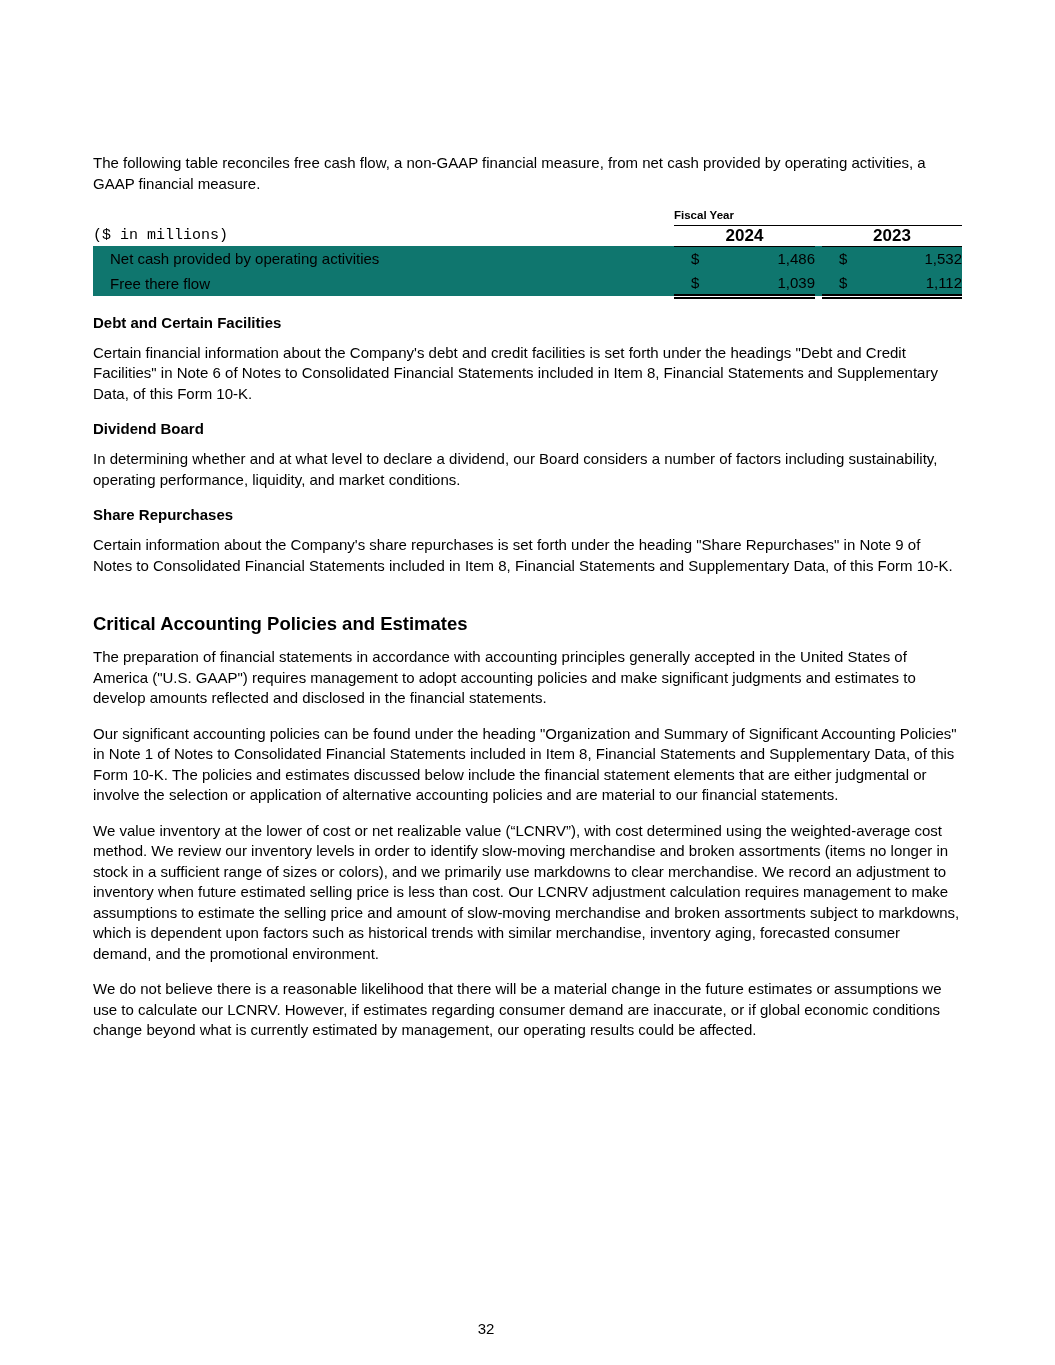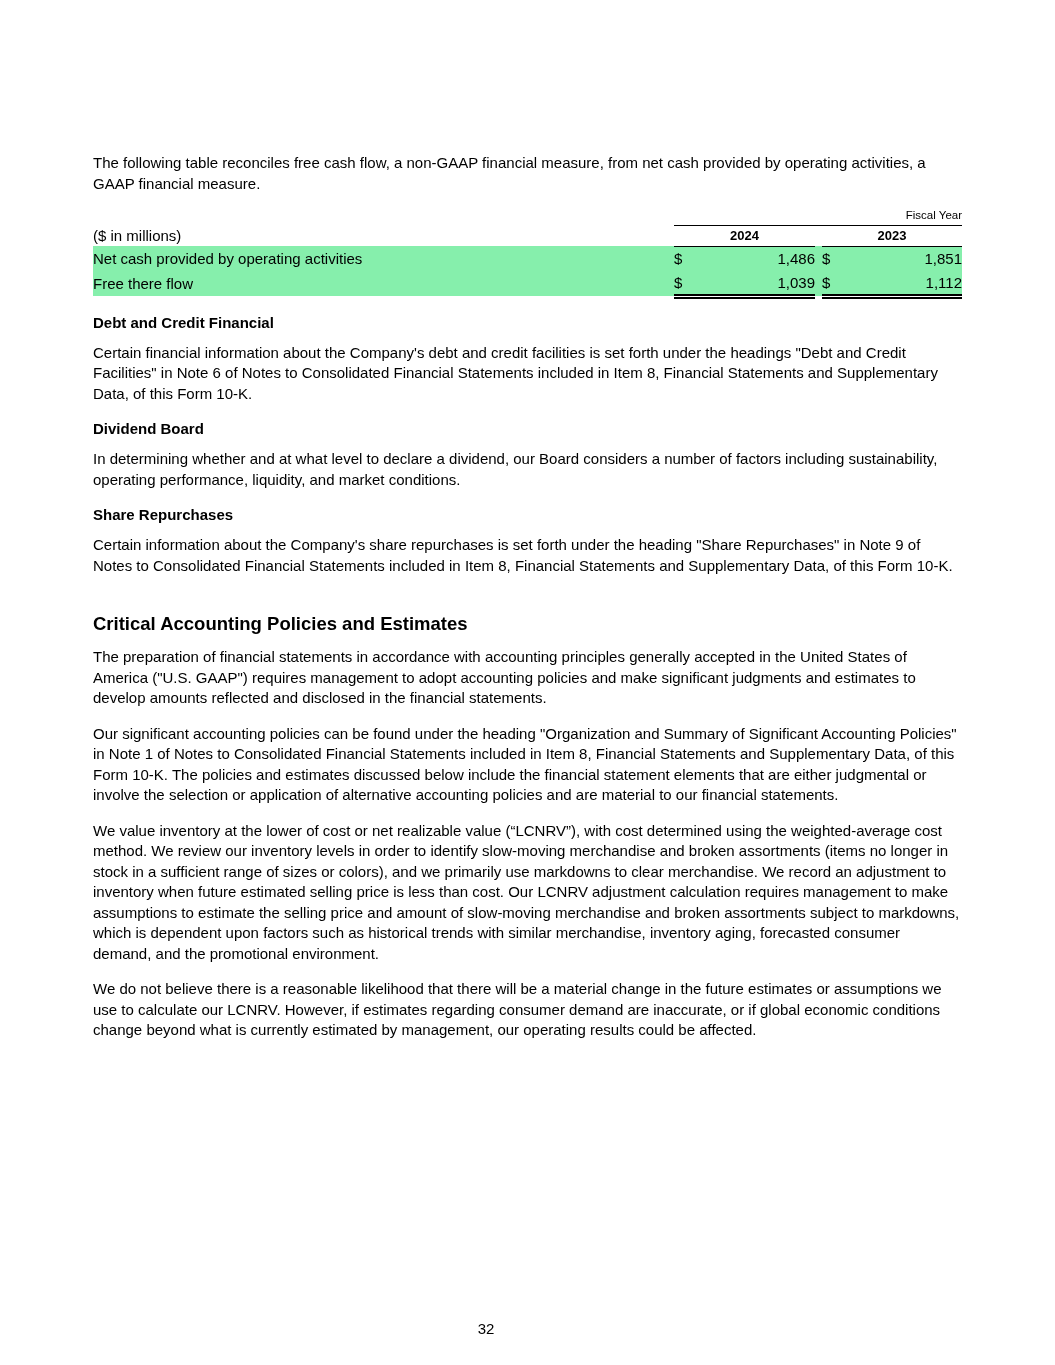--- a/index.html
+++ b/index.html
@@ -52,41 +52,42 @@
     white-space: nowrap;
   }
   col.c-label  { width: 581px; }
   col.c-cur    { width: 28px; }
   col.c-val1   { width: 113px; }
   col.c-gap    { width: 7px; }
   col.c-val2   { width: 112px; }
   tr.group-row { height: 16px; }
   tr.group-row th.group-hdr {
     font-size: 11.5px;
-    font-weight: normal;
-    text-align: right;
+    font-weight: bold;
+    text-align: left;
     vertical-align: top;
     border-bottom: 1.5px solid #000;
   }
   tr.year-row { height: 21px; }
   td.units {
     font-size: 11.5px;
     font-weight: bold;
     vertical-align: bottom;
     padding-bottom: 3px;
+    font-family: Liberation Mono, monospace;
   }
   tr.year-row th.year-hdr {
-    font-size: 13px;
+    font-size: 17px;
     font-weight: bold;
     text-align: center;
     vertical-align: middle;
     border-bottom: 1.5px solid #000;
   }
   tr.data-row { height: 25px; }
-  tr.data-row.highlight td { background: #86efac; }
+  tr.data-row.highlight td { background: #0f766e; padding-left: 17px; }
   td.label { padding-left: 6px; }
   td.cur   { padding-left: 6px; }
   td.val   { text-align: right; padding-right: 7px; }
   td.val.paren { padding-right: 1px; }
   tr.subtract-row td.b-single { border-bottom: 1.5px solid #000; }
   tr.total-row td.b-double { border-bottom: 5px double #000; }
   
   .page-number {
     position: absolute;
     top: 1320px;
@@ -123,35 +124,35 @@
         <th class="year-hdr" colspan="2">2024</th>
         <td></td>
         <th class="year-hdr" colspan="2">2023</th>
       </tr>
       <tr class="data-row highlight">
         <td class="label">Net cash provided by operating activities</td>
         <td class="cur">$</td>
         <td class="val">1,486</td>
         <td></td>
         <td class="cur">$</td>
-        <td class="val">1,851</td>
+        <td class="val">1,532</td>
       </tr>
       <tr class="data-row highlight total-row">
         <td class="label">Free there flow</td>
         <td class="cur b-double">$</td>
         <td class="val b-double">1,039</td>
         <td></td>
         <td class="cur b-double">$</td>
         <td class="val b-double">1,112</td>
       </tr>
     </tbody>
       </table>
 
     <section>
-      <h3 class="sub">Debt and Credit Financial</h3>
+      <h3 class="sub">Debt and Certain Facilities</h3>
       <p class="body">Certain financial information about the Company's debt and credit facilities is set forth under the headings "Debt and Credit Facilities" in Note 6 of Notes to Consolidated Financial Statements included in Item 8, Financial Statements and Supplementary Data, of this Form 10-K.</p>
     </section>
 
     <section>
       <h3 class="sub">Dividend Board</h3>
       <p class="body">In determining whether and at what level to declare a dividend, our Board considers a number of factors including sustainability, operating performance, liquidity, and market conditions.</p>
     </section>
 
     <section>
       <h3 class="sub">Share Repurchases</h3>

